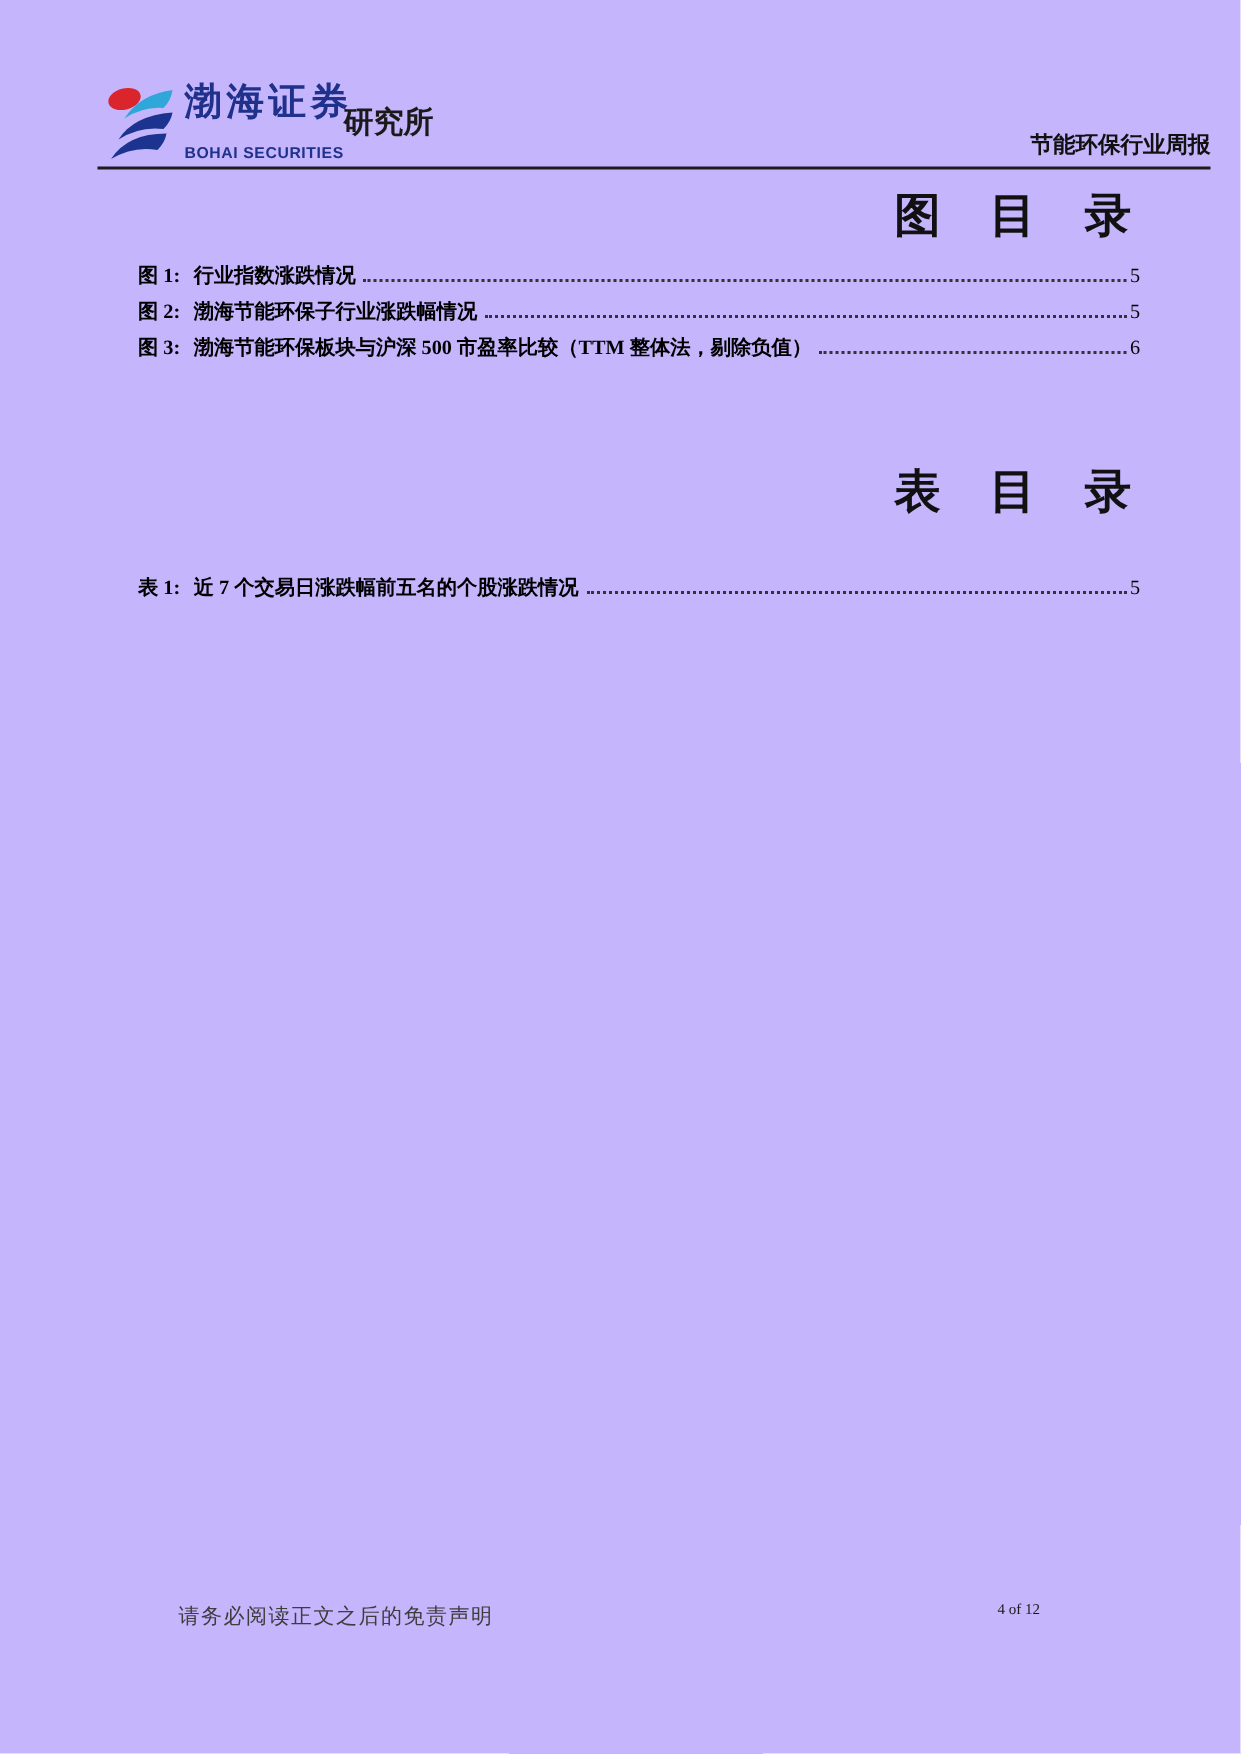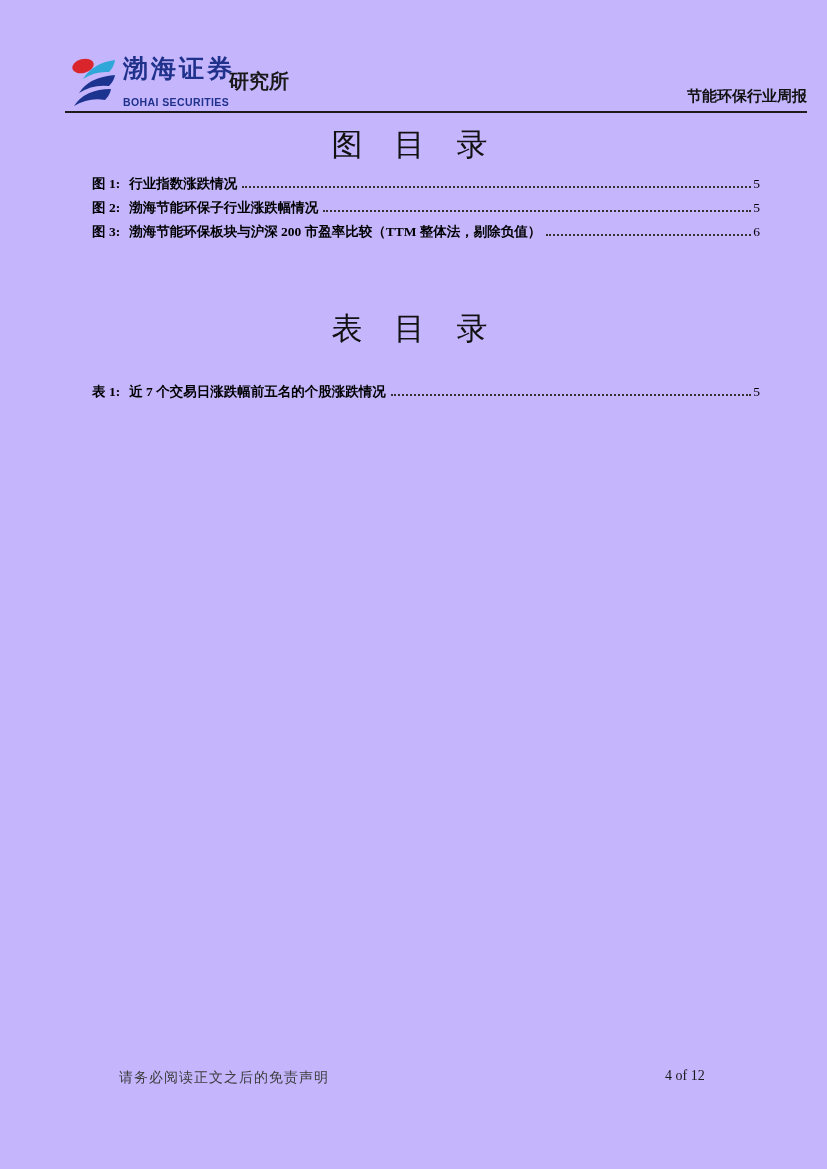--- a/index.html
+++ b/index.html
@@ -75,23 +75,23 @@
 
   
   .main {
     position: absolute;
     left: 65px;
     top: 113px;
     width: 700px;
   }
   .toc-heading {
     margin: 0;
-    text-align: center;
+    text-align: right;
     font-family: "DejaVu Serif", "Liberation Serif", serif;
-    font-weight: normal;
+    font-weight: bold;
     font-size: 31px;
     line-height: 42px;
     letter-spacing: 0.35em;
     color: #111;
   }
   .toc-heading.fig { margin-top: 10px; }
   .toc-heading.tbl { margin-top: 60px; }
 
   .toc-list { margin: 10px 0 0 27px; width: 668px; }
   .toc-list.tbl { margin-top: 34px; }
@@ -130,21 +130,21 @@
     font-size: 14px;
     font-weight: normal;
     color: #3d3d3d;
     letter-spacing: 1px;
     white-space: nowrap;
   }
   .footer-page {
     position: absolute;
     left: 600px;
     top: 2px;
-    font-size: 14px;
+    font-size: 10px;
     color: #1a1a1a;
     white-space: nowrap;
   }
 </style>
 </head>
 <body>
 
 <div class="page">
 
   <header class="header">
@@ -174,21 +174,21 @@
         <span class="toc-page">5</span>
       </div>
       <div class="toc-entry">
         <span class="toc-label">图 2:</span>
         <span class="toc-title">渤海节能环保子行业涨跌幅情况</span>
         <span class="toc-leader"></span>
         <span class="toc-page">5</span>
       </div>
       <div class="toc-entry">
         <span class="toc-label">图 3:</span>
-        <span class="toc-title">渤海节能环保板块与沪深 200 市盈率比较（TTM 整体法，剔除负值）</span>
+        <span class="toc-title">渤海节能环保板块与沪深 500 市盈率比较（TTM 整体法，剔除负值）</span>
         <span class="toc-leader"></span>
         <span class="toc-page">6</span>
       </div>
     </div>
 
     <h1 class="toc-heading tbl">表 目 录</h1>
 
     <div class="toc-list tbl">
       <div class="toc-entry">
         <span class="toc-label">表 1:</span>

